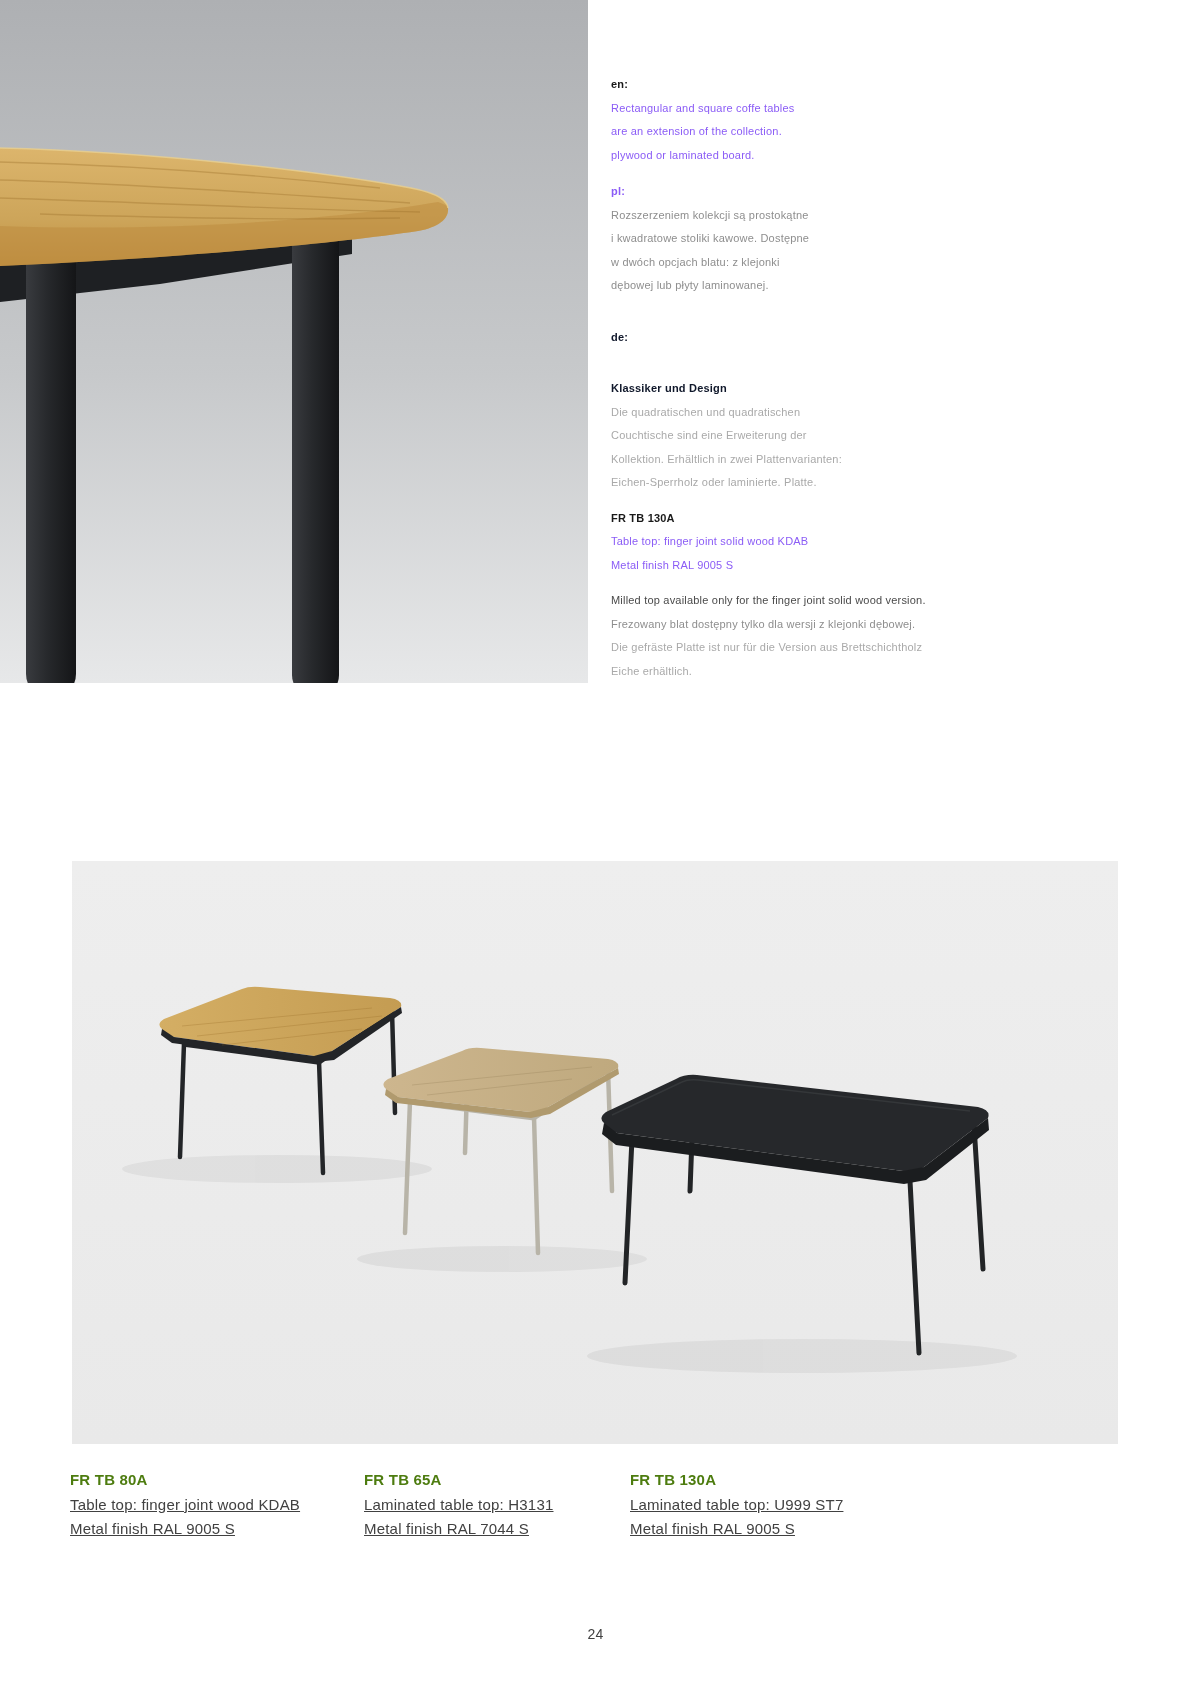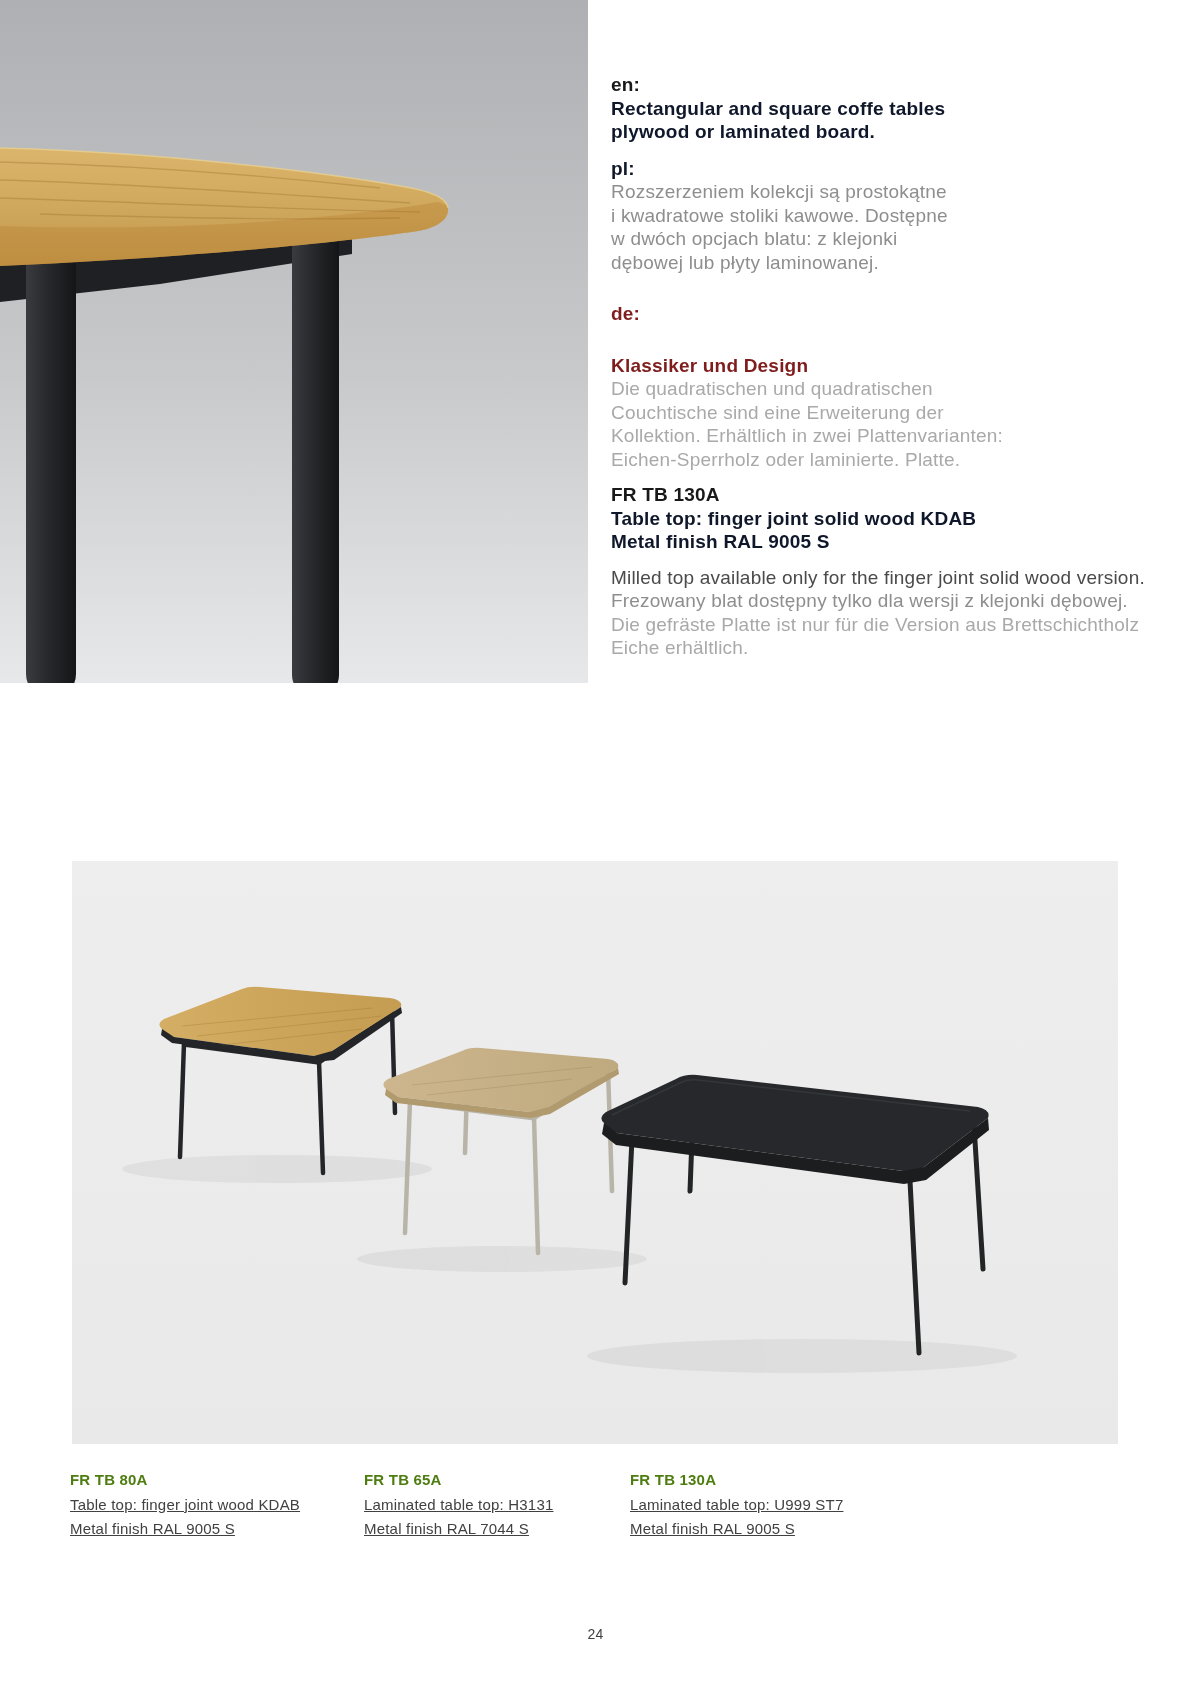--- a/index.html
+++ b/index.html
@@ -6,28 +6,28 @@
   body{
     width:1191px;height:1684px;position:relative;background:#ffffff;
     font-family:"Liberation Sans","DejaVu Sans",sans-serif;
     -webkit-font-smoothing:antialiased;
   }
   
   .hero{position:absolute;left:0;top:0;width:588px;height:683px;overflow:hidden;}
   .hero svg{display:block;}
   
   .textcol{position:absolute;left:611px;top:73px;width:470px;
-    font-size:19px;line-height:23.5px;letter-spacing:.2px;}
+    font-size:11px;line-height:23.5px;letter-spacing:.2px;}
   .textcol .line{white-space:nowrap;}
   .b{font-weight:700;}
   .c-black{color:#191919;}
-  .c-dark{color:#0f172a;font-weight:bold;}
+  .c-dark{color:#8b5cf6;}
   .c-mid{color:#4a4a4a;}
   .c-gray{color:#8e8e8e;}
-  .c-glabel{color:#7f1d1d;margin-top:28px;}
+  .c-glabel{color:#0f172a;margin-top:28px;}
   .c-light{color:#a9a9a9;}
   .para{margin:0 0 0 0;}
   .gap-s{margin-top:13px;}
   .gap-m{margin-top:12px;}
   .gap-l{margin-top:12px;}
   
   .photo2{position:absolute;left:72px;top:861px;width:1046px;height:583px;overflow:hidden;}
   
   .cap{position:absolute;top:1468px;font-size:15px;line-height:24.5px;letter-spacing:.2px;}
   .cap-1{left:70px;}
@@ -87,20 +87,21 @@
       <path d="M 40,214 C 170,218 300,220 400,218"></path>
     </g>
     <path d="M 0,148 C 160,152 320,172 400,186 C 432,191 447,198 448,208" fill="none" stroke="#e9cf90" stroke-width="1.6" opacity="0.8"></path>
   </svg>
 </div>
 
 <div class="textcol">
   <div class="para">
     <div class="line b c-black">en:</div>
     <div class="line c-dark">Rectangular and square coffe tables</div>
+    <div class="line c-dark">are an extension of the collection.</div>
     <div class="line c-dark">plywood or laminated board.</div>
   </div>
   <div class="para gap-s">
     <div class="line b c-dark">pl:</div>
     <div class="line c-gray">Rozszerzeniem kolekcji są prostokątne</div>
     <div class="line c-gray">i kwadratowe stoliki kawowe. Dostępne</div>
     <div class="line c-gray">w dwóch opcjach blatu: z klejonki</div>
     <div class="line c-gray">dębowej lub płyty laminowanej.</div>
   </div>
   <div class="para gap-s">

